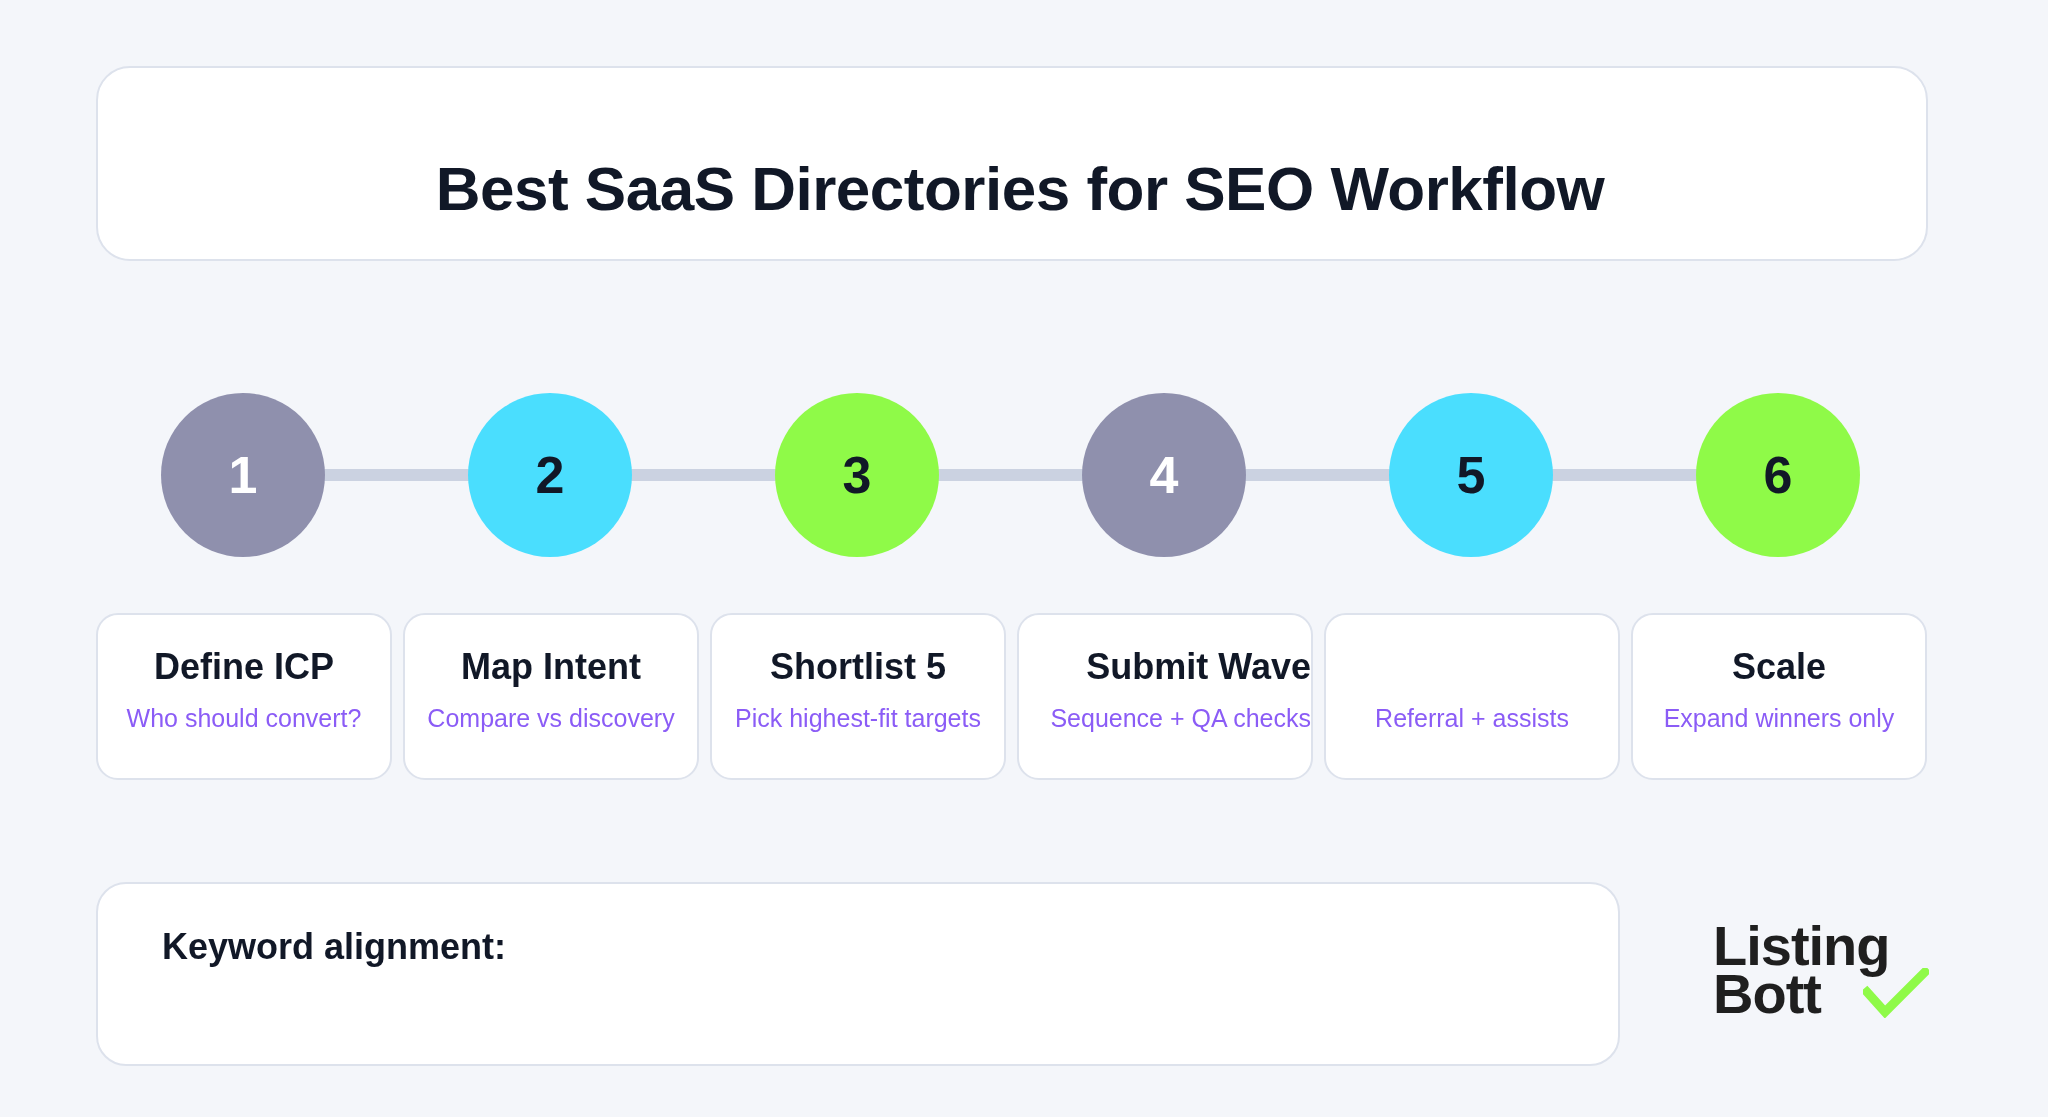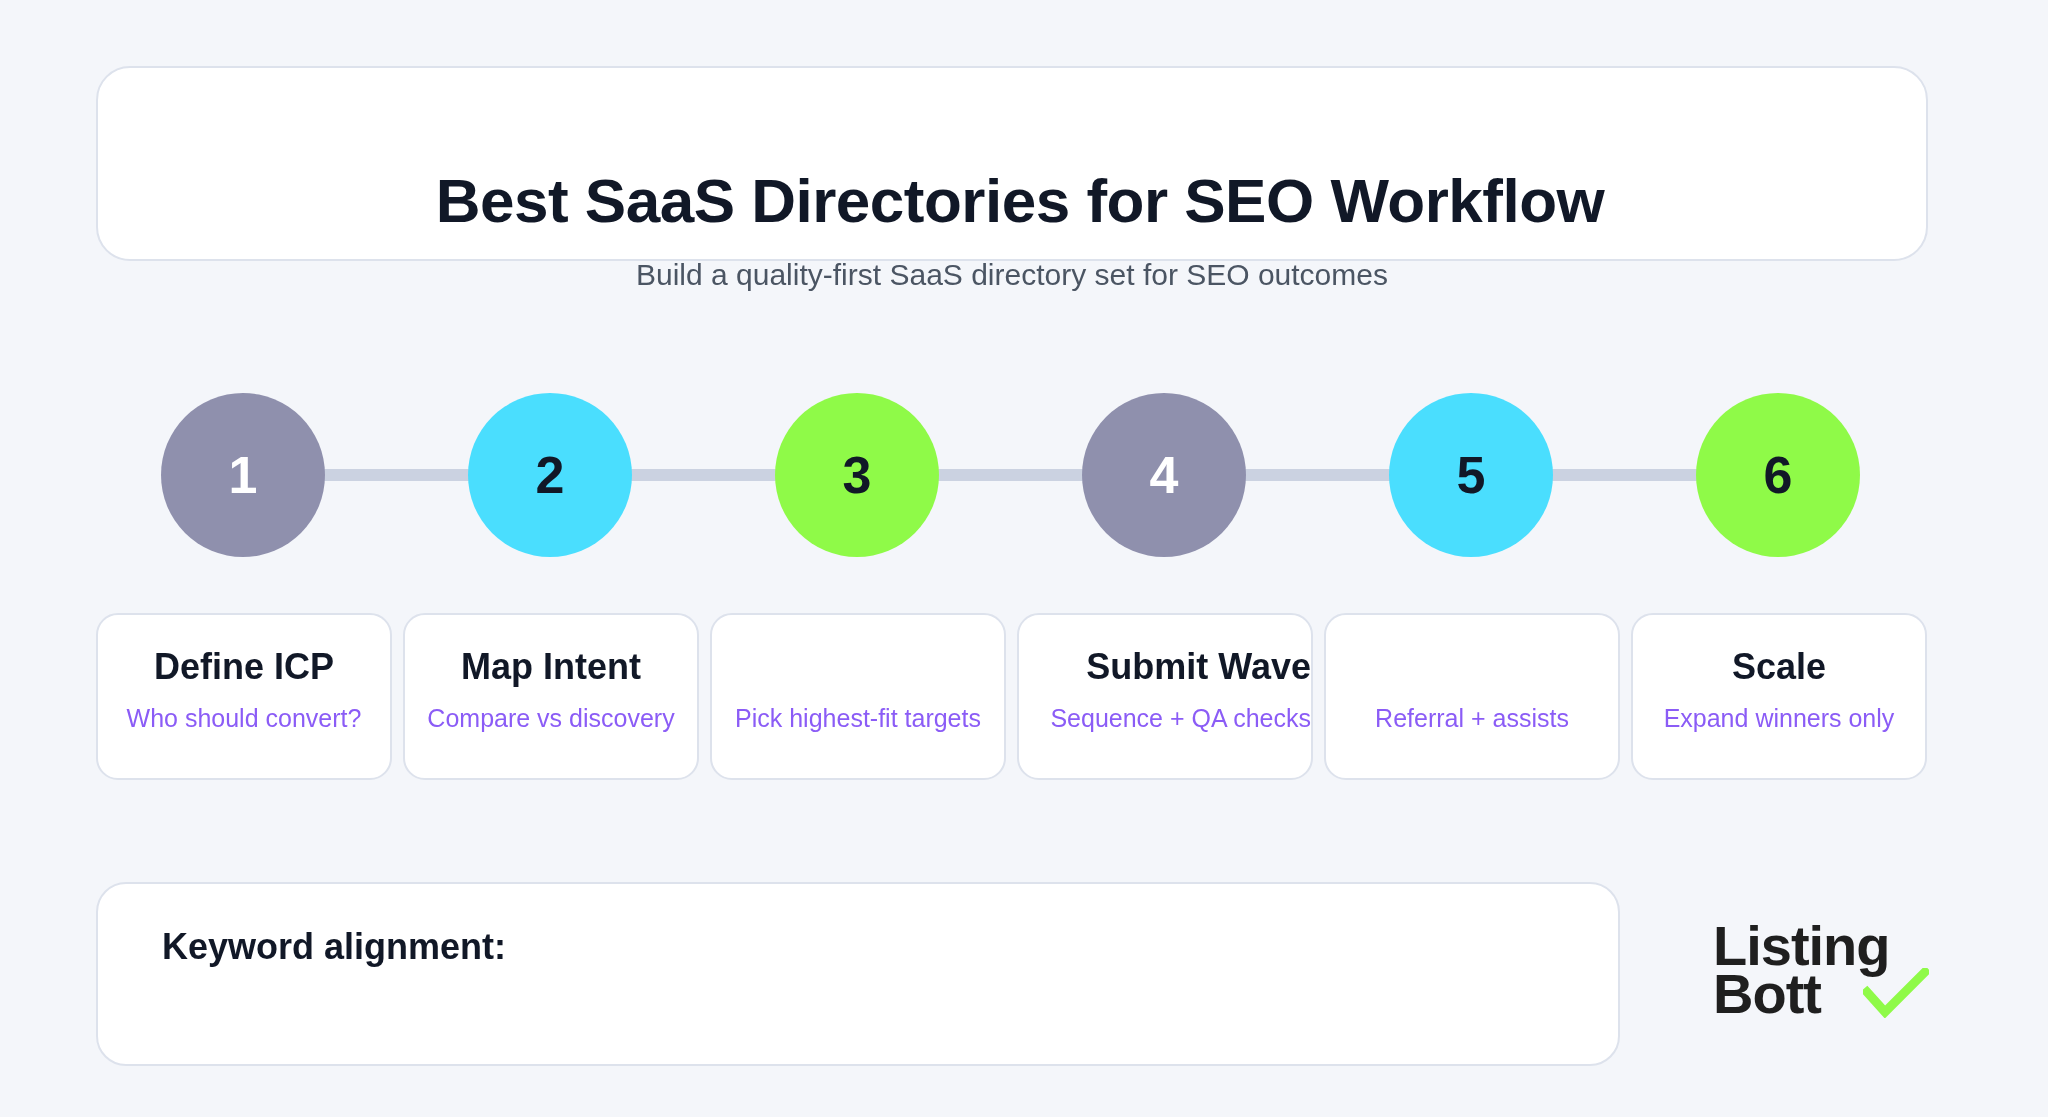--- a/index.html
+++ b/index.html
@@ -1,41 +1,40 @@
 <!DOCTYPE html>
 <html><head>
 <meta charset="utf-8">
 <style>
   * { box-sizing: border-box; margin: 0; padding: 0; }
   html, body { width: 2048px; height: 1117px; background: #f4f6fa; overflow: hidden; }
   body { position: relative; font-family: "Liberation Sans", "DejaVu Sans", sans-serif; color: #111827; }
   .card { position: absolute; background: #ffffff; border: 2px solid #dde2ec; }
   .header { left: 96px; top: 66px; width: 1832px; height: 195px; border-radius: 34px; text-align: center; }
-  .header .title { position: absolute; left: 0; right: 0; top: 102px; font-size: 62px; font-weight: 700; letter-spacing: -0.5px; color: #111827; line-height: 1; margin-left: 16px; }
+  .header .title { position: absolute; left: 0; right: 0; top: 90px; font-size: 62px; font-weight: 700; letter-spacing: -0.5px; color: #111827; line-height: 1; margin-left: 16px; }
   .header .subtitle { position: absolute; left: 0; right: 0; top: 130px; font-size: 30px; color: #4b5563; line-height: 1; }
   .timeline { position: absolute; left: 243px; top: 469px; width: 1536px; height: 12px; background: #cbd2e1; }
   .circle { position: absolute; width: 164px; height: 164px; border-radius: 50%; top: 393px; display: flex; align-items: center; justify-content: center; font-size: 52px; font-weight: 700; }
   .step-card { top: 613px; width: 296px; height: 167px; border-radius: 22px; text-align: center; }
   .step-card .st { position: absolute; left: 0; right: 0; top: 30px; font-size: 36px; font-weight: 700; color: #111827; line-height: 1.2; }
   .step-card .sd { position: absolute; left: 0; right: 0; top: 88px; font-size: 25px; color: #8b5cf6; line-height: 1.2; white-space: nowrap; }
   .kw { left: 96px; top: 882px; width: 1524px; height: 184px; border-radius: 30px; }
   .kw .kl { position: absolute; left: 64px; top: 42px; font-size: 36px; font-weight: 700; color: #111827; }
   .kw .kv { position: absolute; left: 64px; top: 95px; font-size: 33px; color: #374151; white-space: nowrap; }
   .logo { position: absolute; left: 1713px; top: 918px; width: 220px; height: 100px; }
   .logo .l1, .logo .l2 { position: absolute; left: 0; font-size: 56px; font-weight: 700; color: #1f1f1f; line-height: 1; letter-spacing: -1px; }
   .logo .l1 { top: 0; }
   .logo .l2 { top: 48px; }
   .logo svg { position: absolute; left: 150px; top: 50px; }
 </style>
 </head>
 <body>
 
 <div class="card header">
   <div class="title">Best SaaS Directories for SEO Workflow</div>
-  <div class="subtitle" style="top:192px;">Build a quality-first SaaS directory set for SEO outcomes</div>
 </div>
 
 <div class="timeline"></div>
 
 <div class="circle" style="left:161px;background:#8f90ad;color:#ffffff;">
     <span>1</span>
   </div>
 <div class="circle" style="left:468px;background:#4adefe;color:#111827;">
     <span>2</span>
   </div>
@@ -54,20 +53,21 @@
 
 <div class="card step-card" style="left:96px;padding-left:27px;">
   <div class="st">Define ICP</div>
   <div class="sd">Who should convert?</div>
 </div>
 <div class="card step-card" style="left:403px;">
   <div class="st">Map Intent</div>
   <div class="sd">Compare vs discovery</div>
 </div>
 <div class="card step-card" style="left:710px;">
+  <div class="st">Shortlist 5</div>
   <div class="sd">Pick highest-fit targets</div>
 </div>
 <div class="card step-card" style="left:1017px;text-align:right;">
   <div class="st">Submit Wave</div>
   <div class="sd">Sequence + QA checks</div>
 </div>
 <div class="card step-card" style="left:1324px;">
   <div class="sd">Referral + assists</div>
 </div>
 <div class="card step-card" style="left:1631px;">

